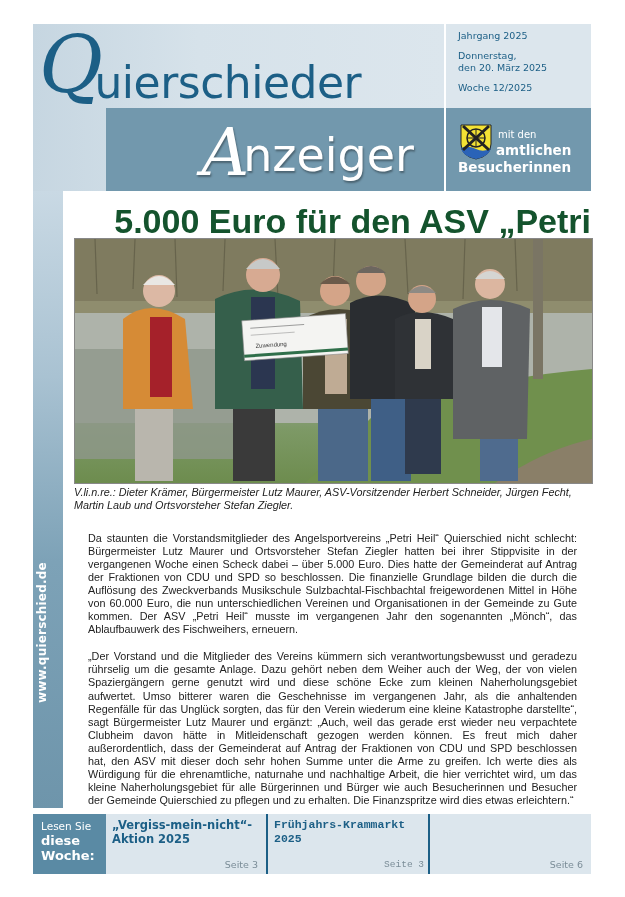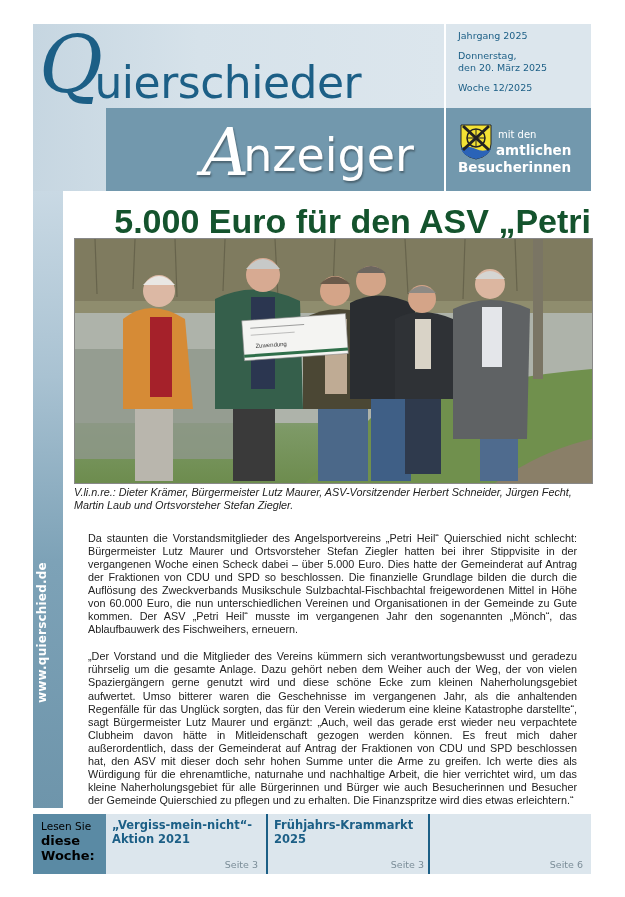--- a/index.html
+++ b/index.html
@@ -88,21 +88,21 @@
       position: absolute; left: 41px; top: 494px; width: 517px;
       font-size: 10.8px; line-height: 13.05px; color: #222; text-align: justify;
     }
     .body-text p { margin: 14px; }
 
     
     .bottom {
       position: absolute; left: 0; top: 790px; width: 558px; height: 60px; background: #dce6ed;
     }
     .lesen {
-      position: absolute; left: 0; top: 0; width: 73px; height: 60px; background: #5a8aa4; color: #000000;
+      position: absolute; left: 0; top: 0; width: 73px; height: 60px; background: #5a8aa4; color: #ffffff;
       font-family: "DejaVu Sans", sans-serif; padding: 5px 0 0 8px; box-sizing: border-box;
     }
     .lesen .l1 { font-size: 10.5px; line-height: 14px; }
     .lesen .l2 { font-size: 13px; font-weight: bold; line-height: 15px; }
     .teaser {
       position: absolute; top: 0; height: 60px; box-sizing: border-box; padding: 4px 8px 0 6px;
       color: #1c5f86; font-family: "DejaVu Sans", sans-serif;
     }
     .teaser .t-title { font-weight: bold; font-size: 11.5px; line-height: 14px; }
     .teaser .t-page { position: absolute; right: 8px; bottom: 4px; font-size: 9.5px; color: #7b8d98; }
@@ -233,26 +233,26 @@
   </div>
 
   <div class="bottom">
     <div class="lesen">
       <div class="l1">Lesen Sie</div>
       <div class="l2">diese</div>
       <div class="l2">Woche:</div>
     </div>
 
     <div class="teaser" style="left:73px; width:160px;">
-      <div class="t-title">„Vergiss-mein-nicht“-Aktion 2021</div>
+      <div class="t-title">„Vergiss-mein-nicht“-Aktion 2025</div>
       <div class="t-page">Seite 3</div>
     </div>
     <div class="teaser-sep" style="left:233px;"></div>
 
-    <div class="teaser" style="left:235px; width:164px;">
+    <div class="teaser" style="left:235px; width:164px;font-family:Liberation Mono, monospace;">
       <div class="t-title">Frühjahrs-Krammarkt 2025</div>
       <div class="t-page">Seite 3</div>
     </div>
     <div class="teaser-sep" style="left:395px;"></div>
 
     <div class="teaser" style="left:397px; width:161px;">
       <div class="t-page">Seite 6</div>
     </div>
   </div>
 </div>

